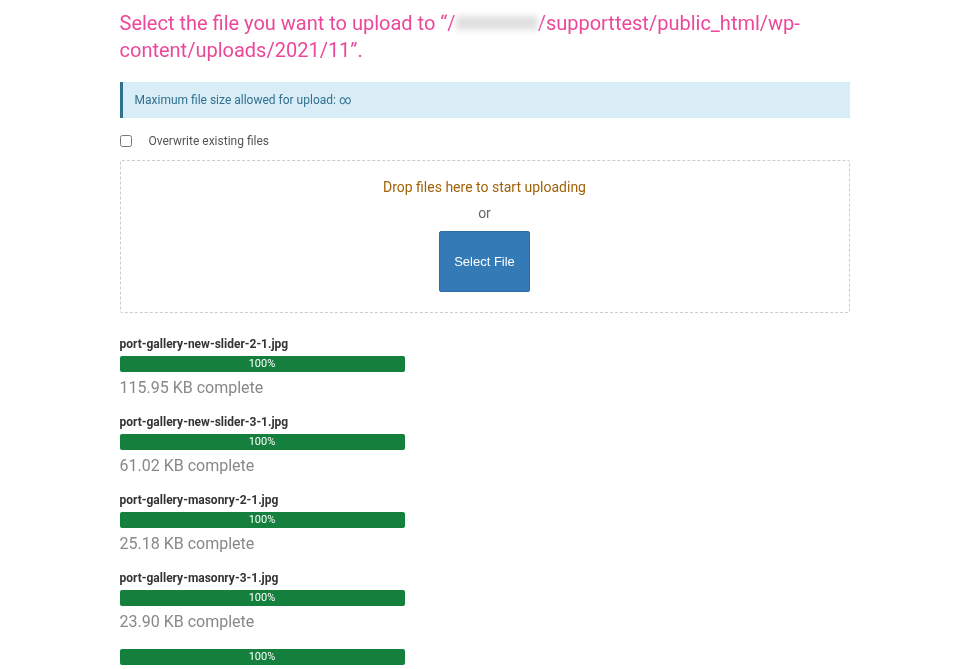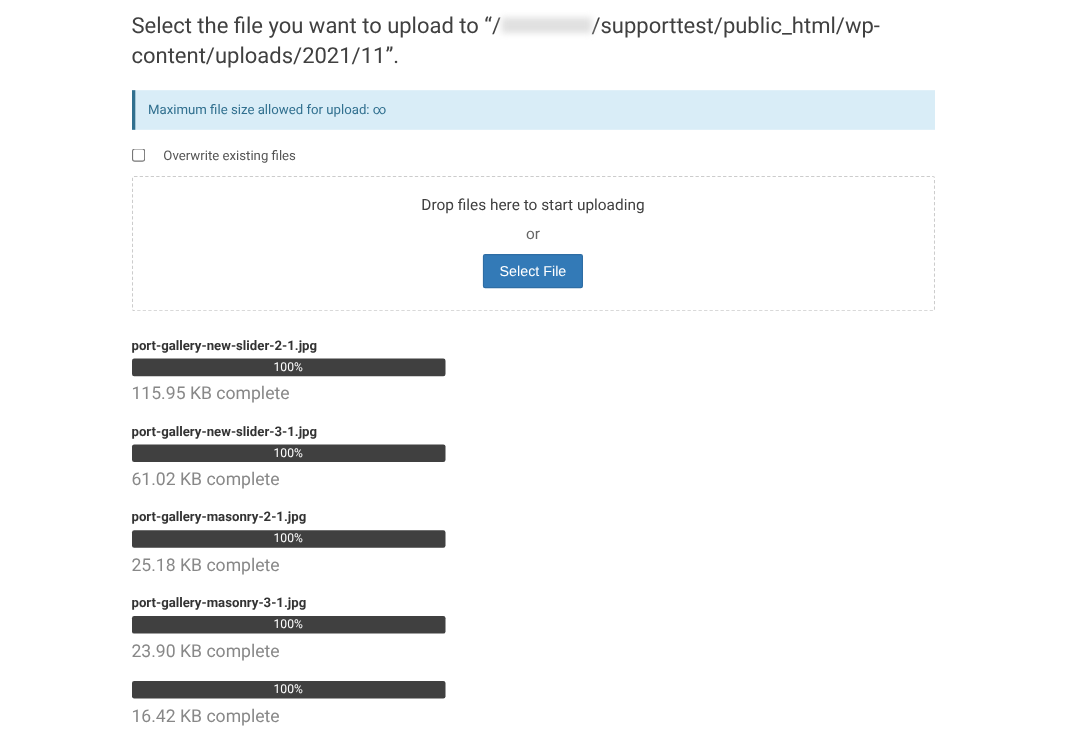--- a/index.html
+++ b/index.html
@@ -7,21 +7,21 @@
       font-family: -apple-system, BlinkMacSystemFont, "Segoe UI", Roboto, Arial, sans-serif;
       background: #ffffff;
       width: 969px;
       padding: 10px 0 0 0;
       color: #555;
     }
     .container { width: 730px; margin: 0 auto; }
     .page-title {
       font-size: 20px;
       font-weight: 400;
-      color: #404040;
+      color: #ec4899;
       line-height: 1.35;
       margin-bottom: 18px;
     }
     .page-title .redacted {
       display: inline-block;
       width: 82px;
       height: 14px;
       background: #e0e0e0;
       filter: blur(3px);
       vertical-align: middle;
@@ -44,42 +44,42 @@
       font-size: 12px;
     }
     .overwrite-row input[type="checkbox"] { width: 12px; height: 12px; }
     .dropzone {
       border: 1px dashed #ccc;
       border-radius: 2px;
       padding: 18px 0 20px 0;
       text-align: center;
       margin-bottom: 24px;
     }
-    .dropzone .drop-text { font-size: 14px; color: #404040; margin-bottom: 10px; }
+    .dropzone .drop-text { font-size: 14px; color: #a16207; margin-bottom: 10px; }
     .dropzone .or-text { font-size: 14px; color: #666; margin-bottom: 10px; }
     .select-btn {
       display: inline-block;
       background: #337ab7;
       color: #fff;
       border: 1px solid #2e6da4;
-      padding: 7px 14px;
+      padding: 22px 14px;
       font-size: 13px;
       border-radius: 2px;
       cursor: pointer;
     }
     .upload-list { width: 285px; }
     .upload-item { margin-bottom: 18px; }
     .upload-item .filename {
       font-size: 12px;
       font-weight: 700;
       color: #333;
       margin-bottom: 5px;
     }
     .progress {
-      background: #404040;
+      background: #15803d;
       height: 16px;
       line-height: 16px;
       text-align: center;
       color: #fff;
       font-size: 11px;
       border-radius: 2px;
       margin-bottom: 6px;
     }
     .complete-text { font-size: 16px; color: #888; }
   </style>

